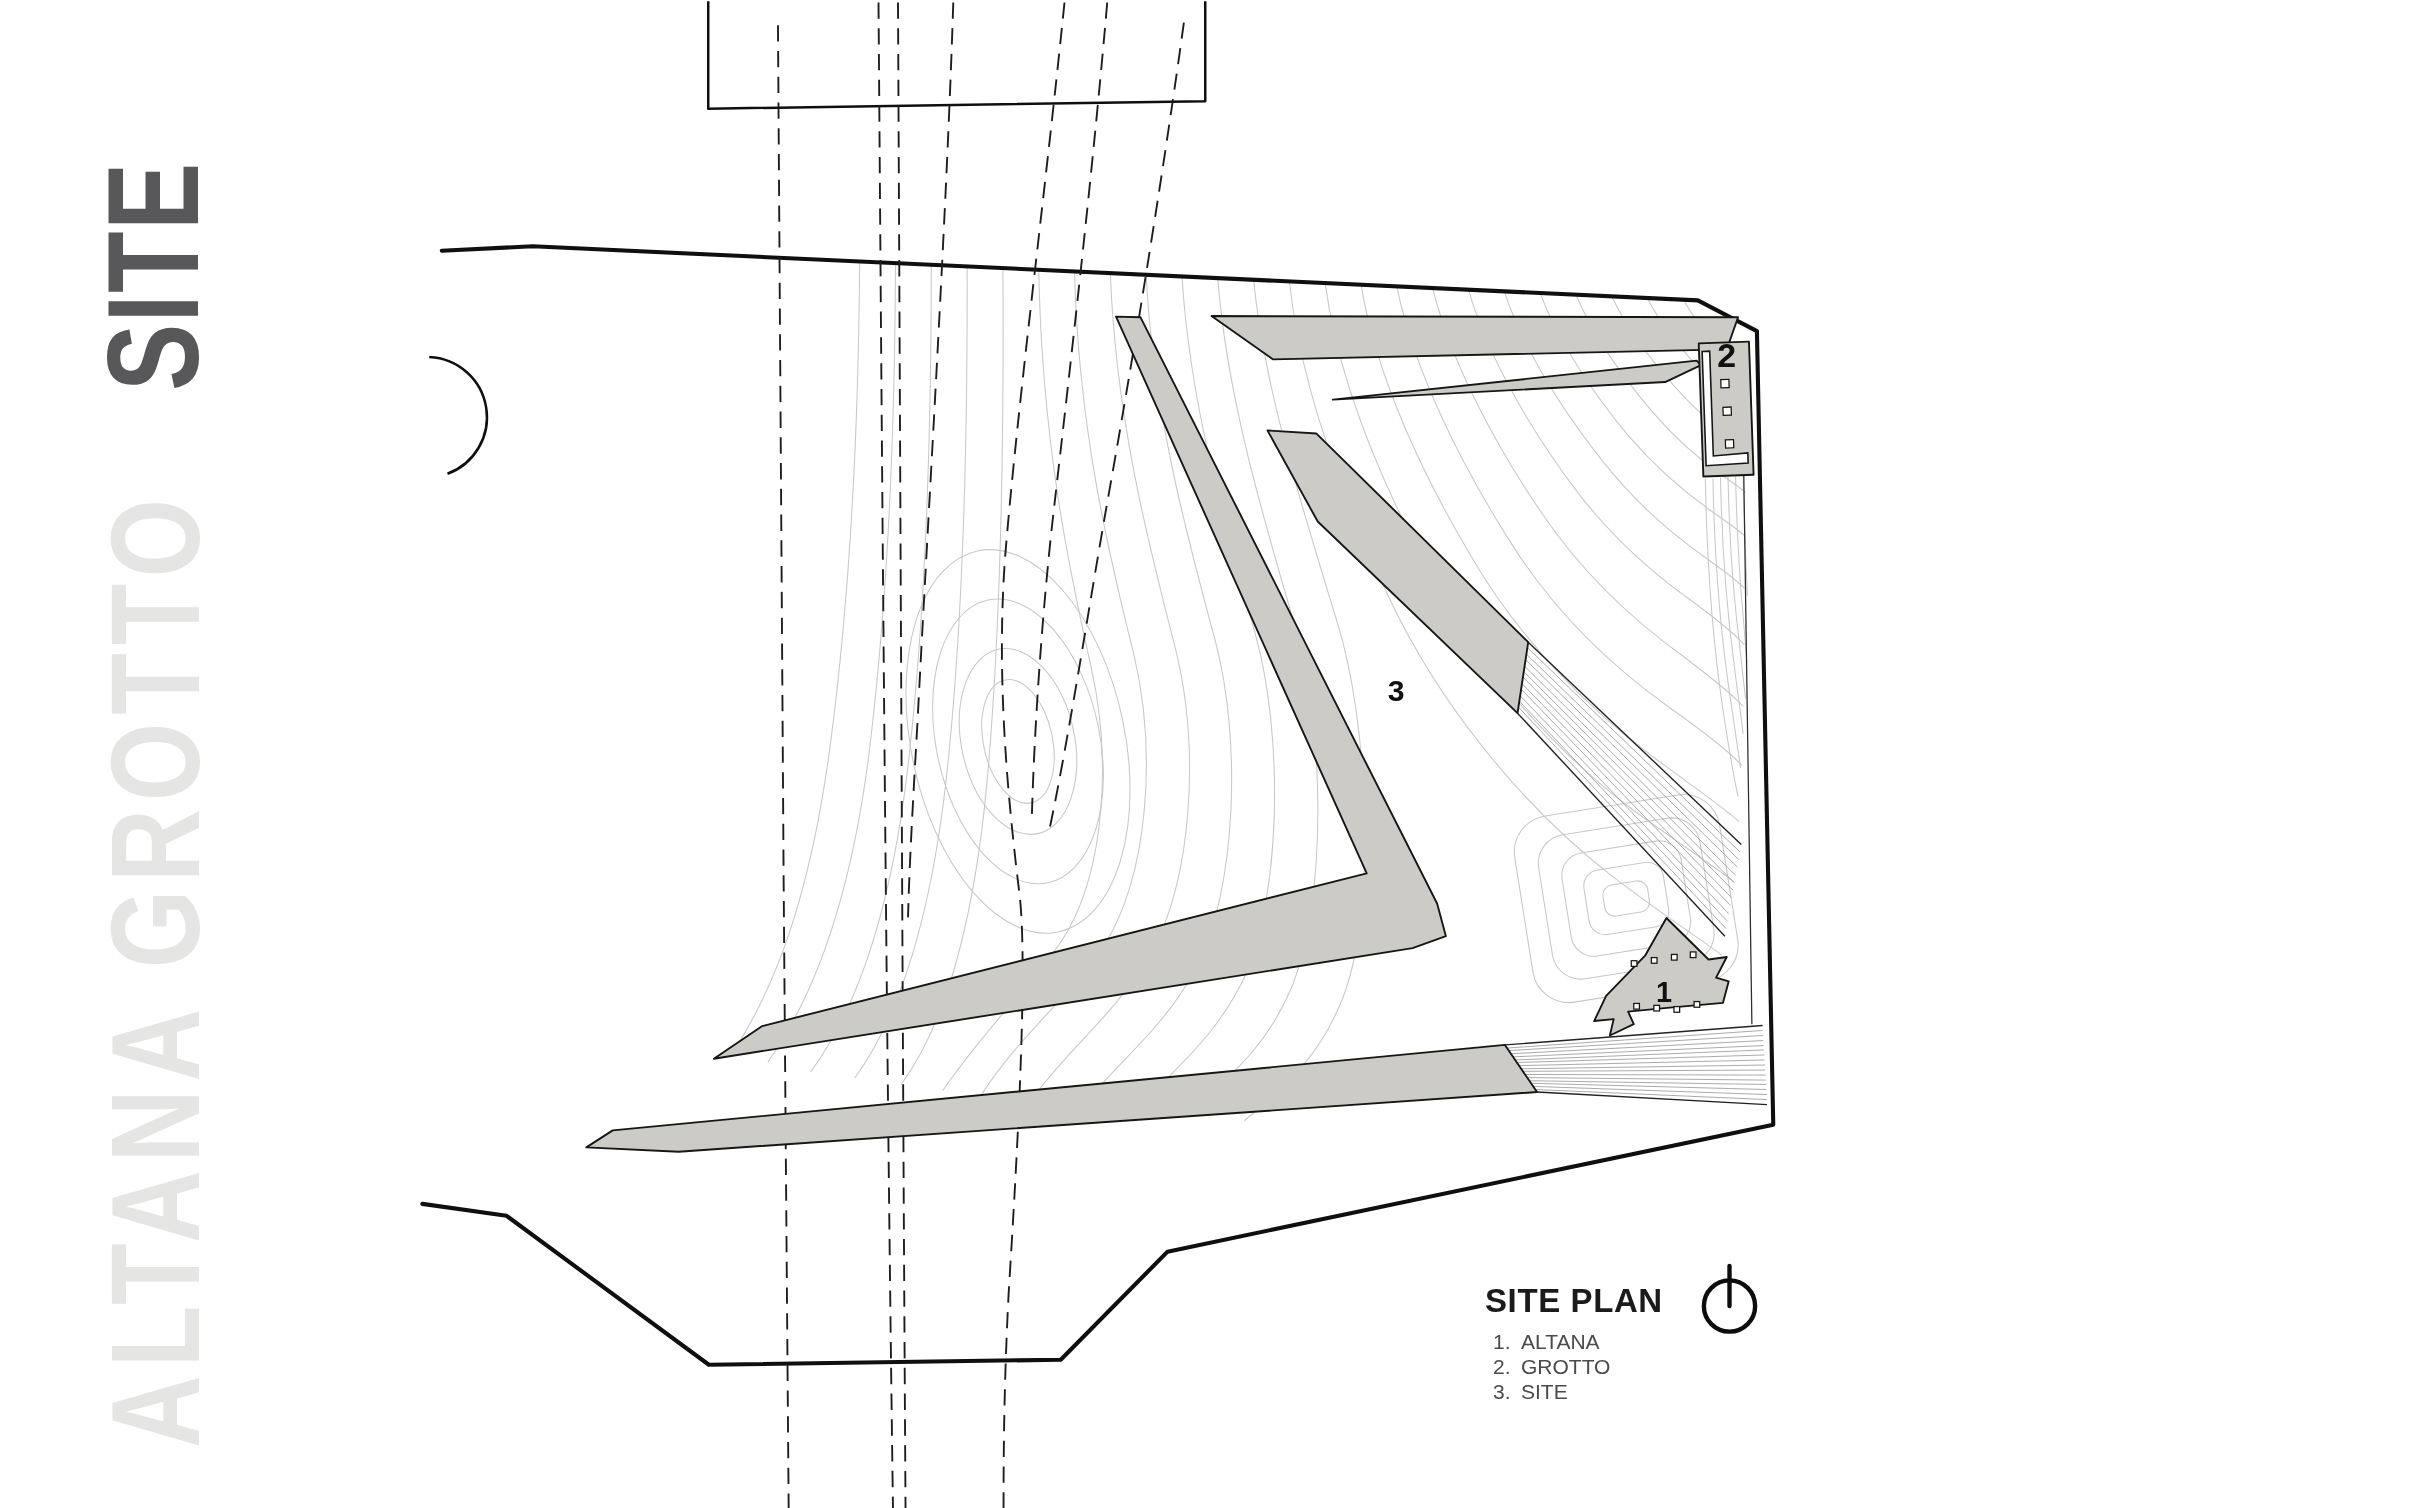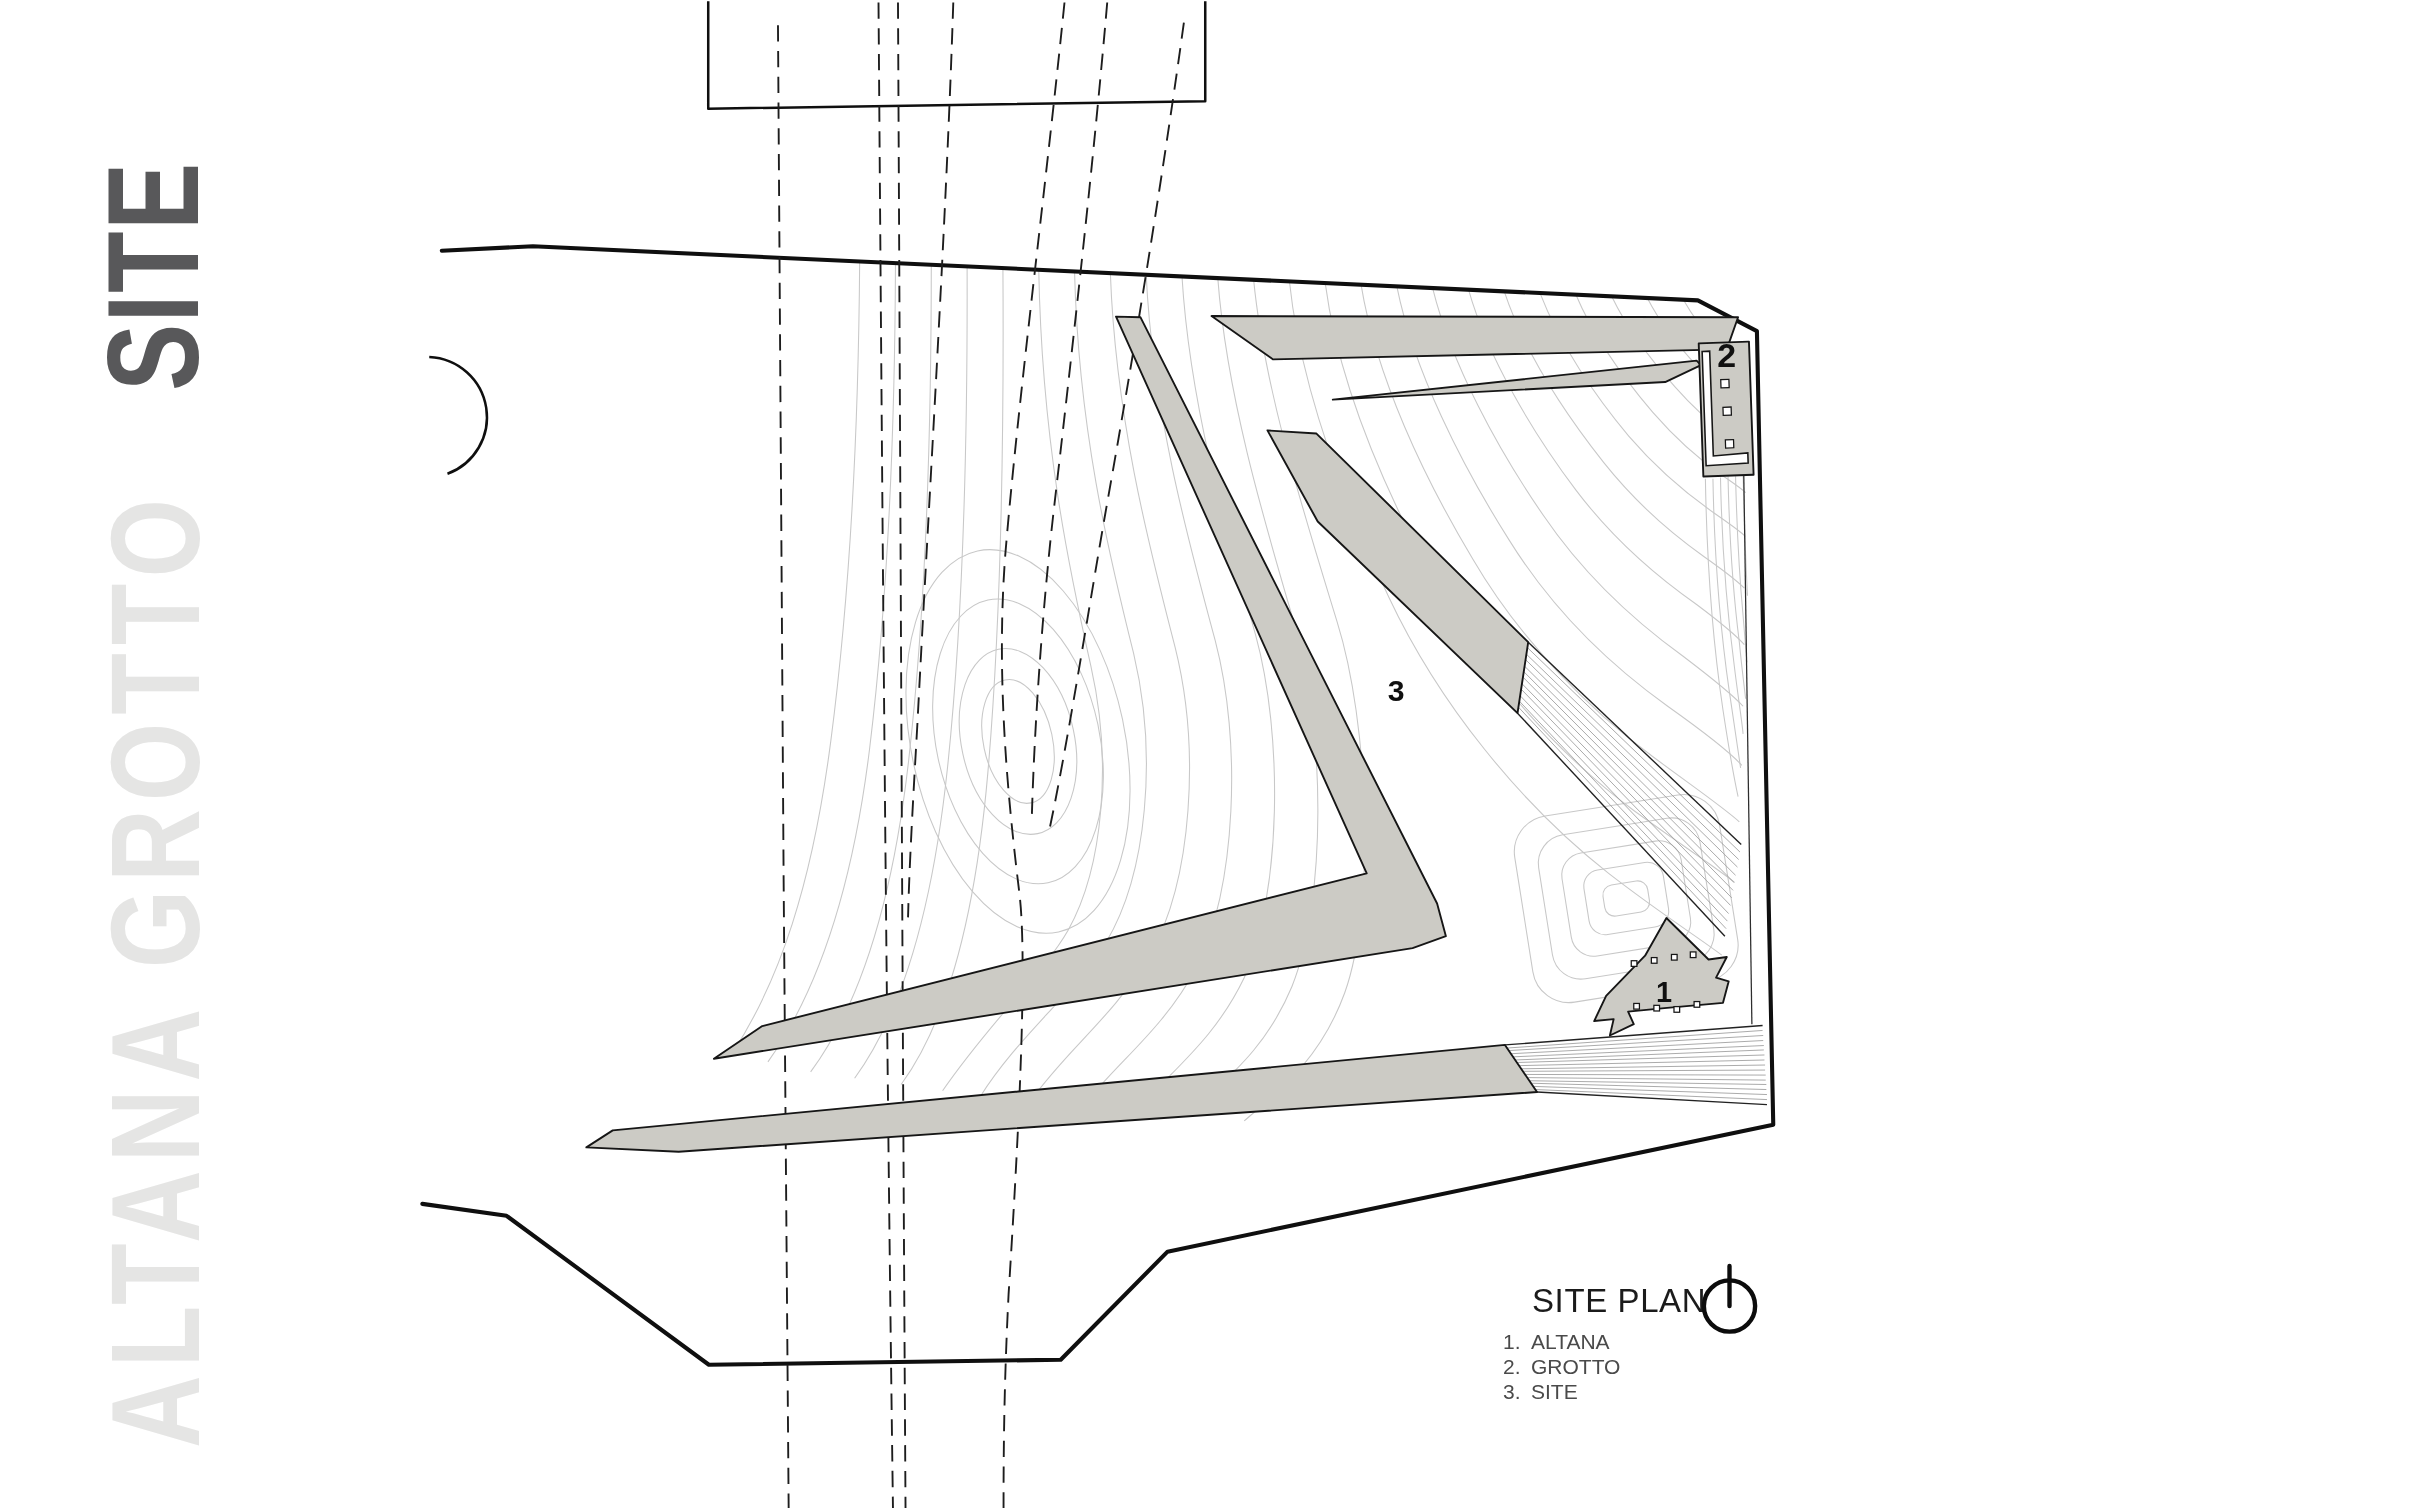--- a/index.html
+++ b/index.html
@@ -24,22 +24,22 @@
 
   
   .vtitle{position:absolute;white-space:nowrap;transform-origin:0 0;line-height:1;font-weight:bold;}
   .vtitle-main{left:89px;top:391px;font-size:129px;letter-spacing:1.9px;color:var(--title-dark);
     transform:rotate(-90deg) scaleX(0.78);}
   .vtitle-side{left:93px;top:1448px;font-size:126px;letter-spacing:10px;color:var(--title-light);
     transform:rotate(-90deg) scaleX(0.80);}
 
   
   .legend{position:absolute;left:1485px;top:1282px;}
-  .legend-heading{font-size:33px;font-weight:normal;color:var(--legend-head);letter-spacing:0.6px;margin-left:47px;}
-  .legend-list{margin-top:8.8px;margin-left:18px;list-style:none;}
+  .legend-heading{font-size:33px;font-weight:bold;color:var(--legend-head);letter-spacing:0.6px;}
+  .legend-list{margin-top:8.8px;margin-left:8px;list-style:none;}
   .legend-row{font-size:21px;line-height:25px;color:var(--legend-item);}
   .legend-num{display:inline-block;min-width:28px;}
   .north{position:absolute;left:1697px;top:1262px;width:65px;height:73px;}
 
   
   .contour{fill:none;stroke:var(--contour);stroke-width:1.7px;}
   .contour-loop{fill:none;stroke:var(--contour);stroke-width:1.7px;}
   .hatchline{fill:none;stroke:var(--hatch);stroke-width:1.4px;}
   .stepedge{fill:none;stroke:#222222;stroke-width:2.2px;}
   .thinline{fill:none;stroke:#2d2d2d;stroke-width:2px;}

